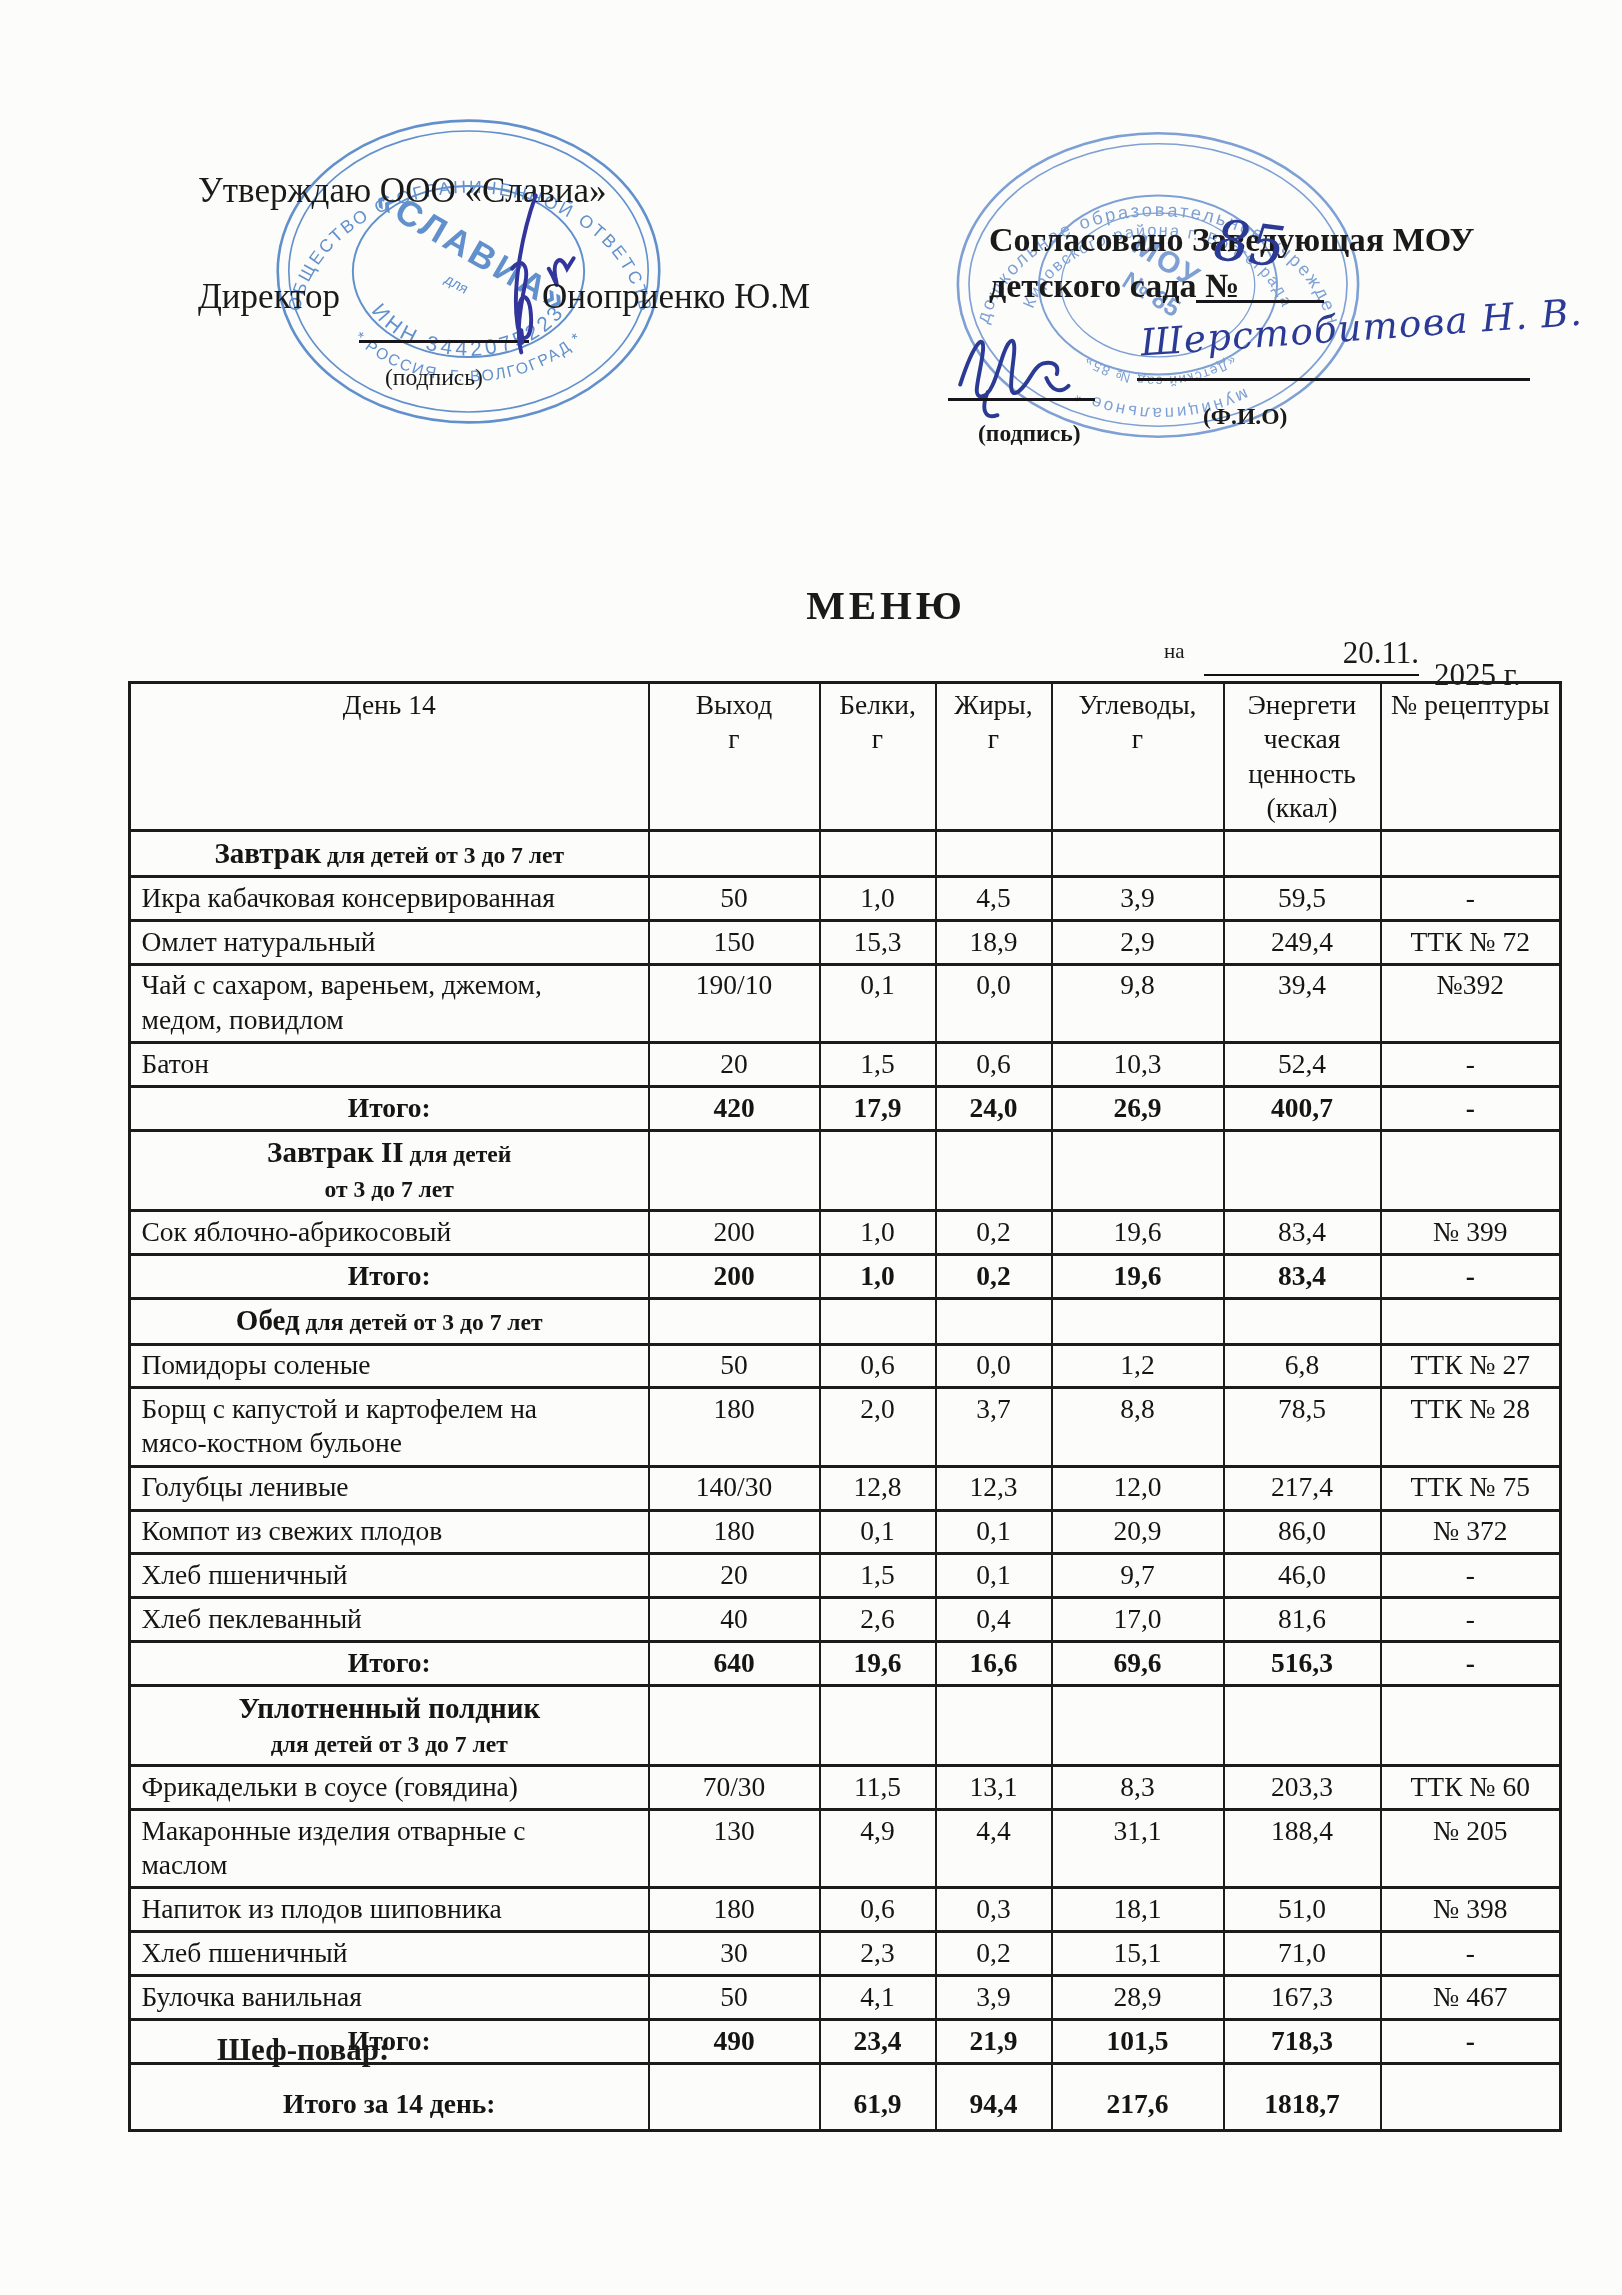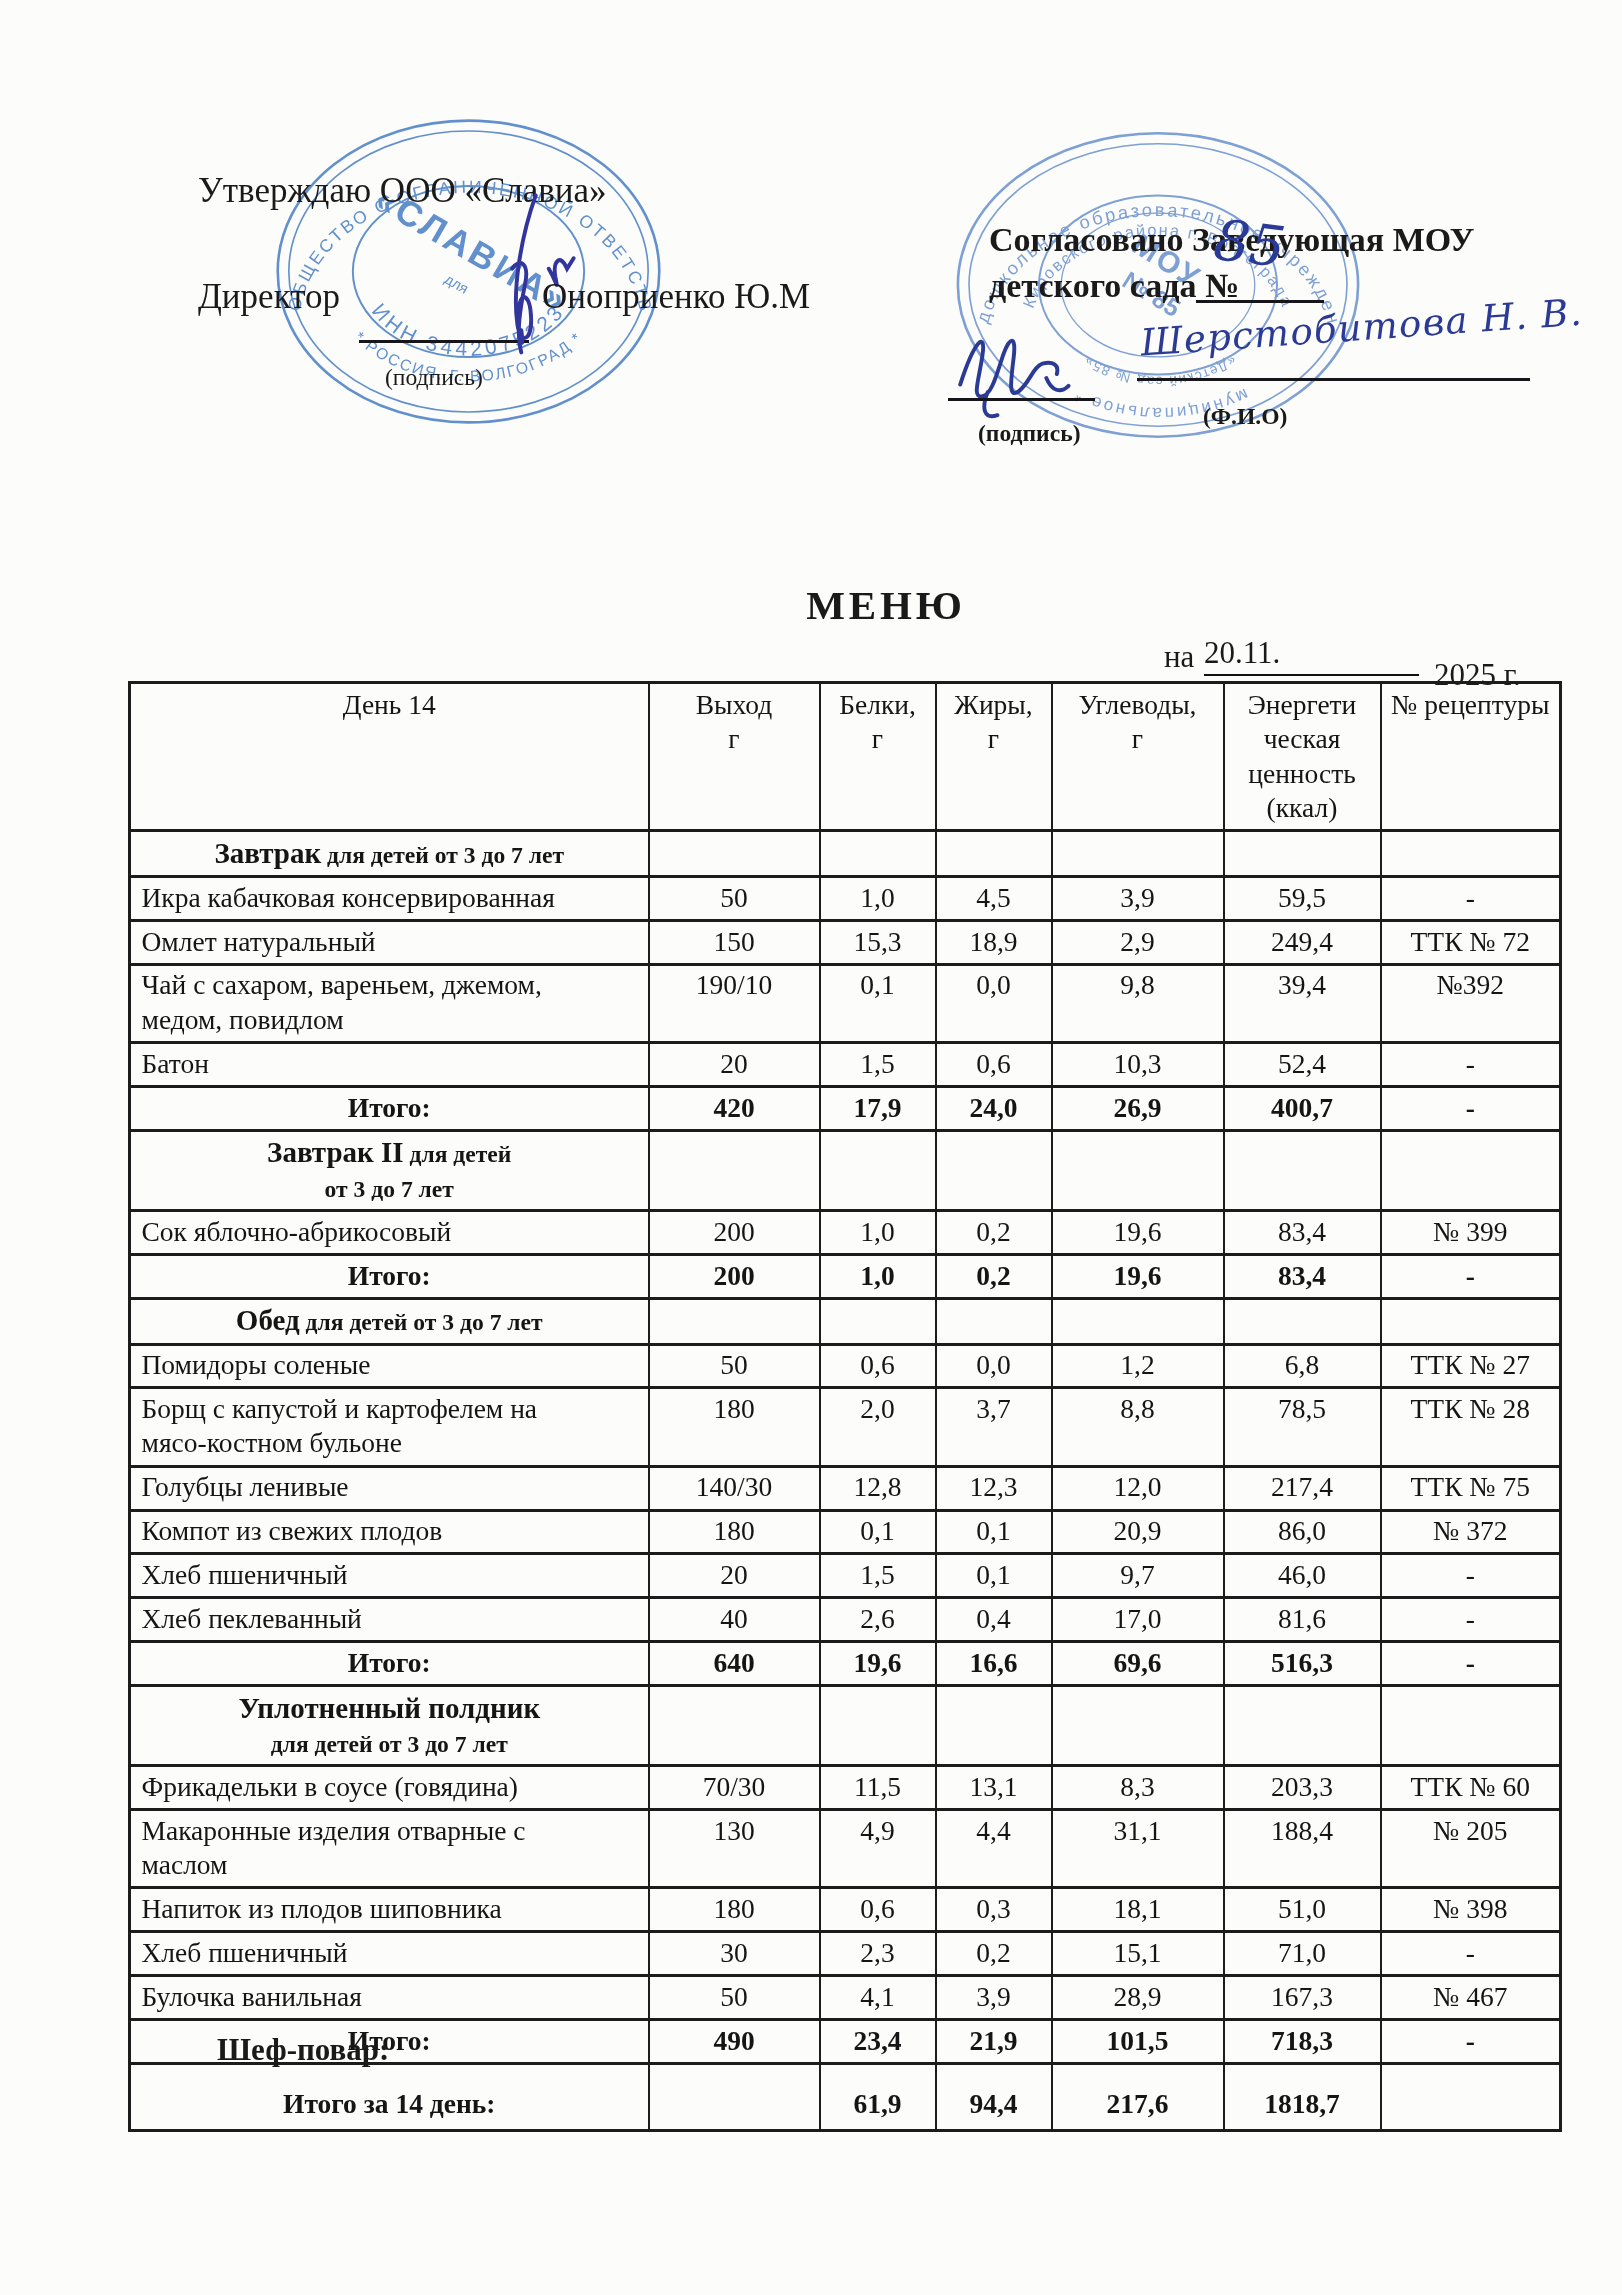--- a/index.html
+++ b/index.html
@@ -28,23 +28,23 @@
   .ar-caption1{left:978px;top:420px;font-size:23.6px;font-weight:bold;}
   .ar-caption2{left:1203px;top:403px;font-size:23.6px;font-weight:bold;}
 
   
   .stamp{opacity:.88;}
   .stamp text,.stamp textPath{font-family:"Liberation Sans",sans-serif;}
 
   
   .doc-title{left:137px;top:581px;width:1498px;text-align:center;
              font-size:41px;font-weight:bold;letter-spacing:3.9px;}
-  .date-prefix{left:1164px;top:639px;font-size:31px;}
+  .date-prefix{left:1164px;top:639px;font-size:21px;}
   .date-underline{left:1204px;top:635px;width:215px;height:39px;border-bottom:2.6px solid #111;
-                  text-align:left;font-size:31px;}
+                  text-align:right;font-size:31px;}
   .date-year{left:1434px;top:639px;font-size:31px;margin-top:18px;}
 
   
   table.menu{position:absolute;left:128px;top:681px;width:1431px;
              border-collapse:collapse;table-layout:fixed;
              font-size:27.5px;line-height:1.25;color:#151515;}
   table.menu td,table.menu th{border:2px solid #1c1c1c;border-top-width:3.3px;border-bottom-width:3.3px;
              overflow:hidden;}
   table.menu{border:3.3px solid #1c1c1c;}
   table.menu th{vertical-align:top;text-align:center;font-weight:normal;

